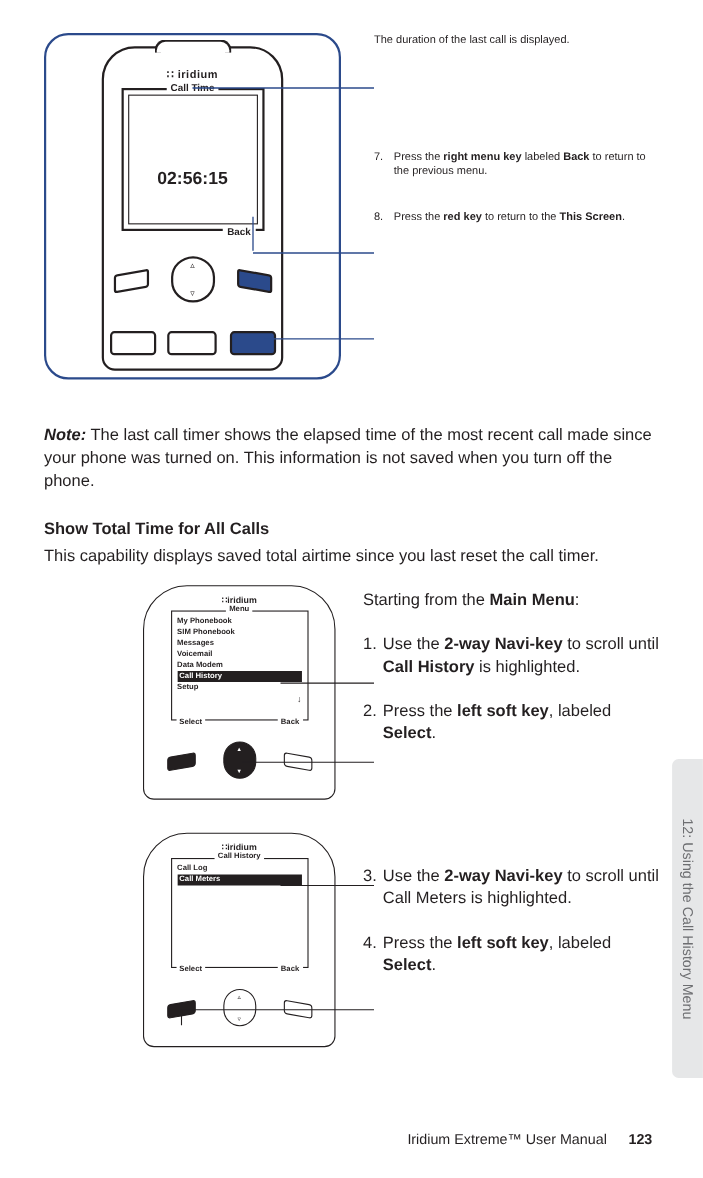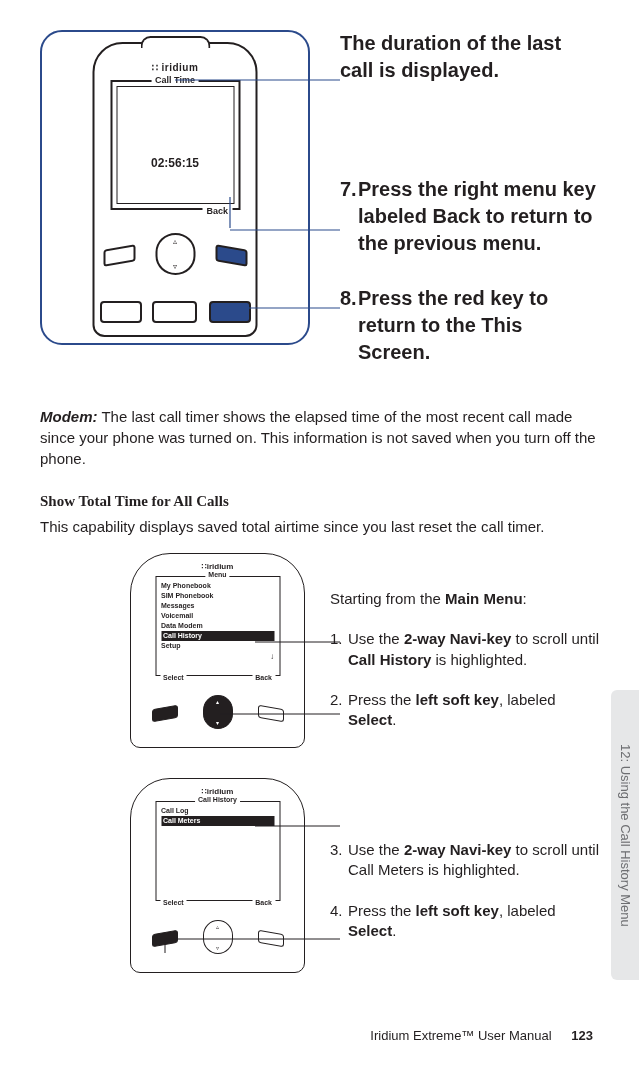--- a/index.html
+++ b/index.html
@@ -13,21 +13,21 @@
   .phone-body { position:absolute; left:50%; top:10px; transform:translateX(-50%); width:185px; height:295px; }
   .phone-shell { position:absolute; left:10px; top:0; width:165px; height:295px; border:2px solid #231f20; border-radius:30px 30px 12px 12px; }
   .ear-notch { position:absolute; left:50%; top:-6px; transform:translateX(-50%); width:70px; height:12px; border:2px solid #231f20; border-radius:10px 10px 0 0; border-bottom:none; background:#fff; }
   .brand { position:absolute; top:20px; left:0; right:0; text-align:center; font-size:10px; font-weight:bold; letter-spacing:0.5px; }
   .brand .dots { display:inline-block; margin-right:3px; }
   .dots::before { content:"∷"; font-weight:bold; }
 
   .screen-l { position:absolute; top:38px; left:50%; transform:translateX(-50%); width:130px; height:130px; border:2px solid #231f20; background:#fff; }
   .screen-title { position:absolute; top:-7px; left:50%; transform:translateX(-50%); background:#fff; font-size:9px; font-weight:bold; padding:0 4px; }
   .screen-inner-l { position:absolute; inset:4px; border:1px solid #231f20; display:flex; align-items:center; justify-content:center; }
-  .screen-val { font-size:12px; font-weight:bold;margin-top:36px; }
+  .screen-val { font-size:16px; font-weight:bold;margin-top:36px; }
   .screen-back { position:absolute; right:6px; bottom:-8px; background:#fff; font-size:9px; font-weight:bold; padding:0 4px; }
 
   .btn-area-l { position:absolute; top:185px; left:50%; transform:translateX(-50%); width:150px; height:55px; }
   .softkey { position:absolute; width:32px; height:17px; border:2px solid #231f20; border-radius:3px; }
   .softkey.left { left:3px; top:20px; transform: skewY(-10deg); }
   .softkey.right { right:3px; top:20px; transform: skewY(10deg); background:#2b4a8b; }
   .navi { position:absolute; left:50%; top:6px; transform:translateX(-50%); width:40px; height:42px; border:2px solid #231f20; border-radius:50%/45%; }
   .tri-up, .tri-down { position:absolute; left:50%; transform:translateX(-50%); font-size:8px; }
   .tri-up { top:2px; } .tri-down { bottom:2px; }
   .red-key-row { position:absolute; bottom:10px; left:50%; transform:translateX(-50%); width:155px; height:30px; }
@@ -49,34 +49,34 @@
   .btn-area-s { position:absolute; bottom:8px; left:50%; transform:translateX(-50%); width:140px; height:50px; }
   .softkey-s { position:absolute; width:26px; height:13px; border:1.5px solid #231f20; border-radius:3px; top:18px; }
   .softkey-s.ls { left:4px; transform:skewY(-10deg); background:#231f20; }
   .softkey-s.rs { right:4px; transform:skewY(10deg); }
   .navi-s { position:absolute; left:50%; top:6px; transform:translateX(-50%); width:30px; height:34px; border:1.5px solid #231f20; border-radius:50%/45%; }
   .navi-s.filled { background:#231f20; color:#fff; }
   .navi-s .tri-up, .navi-s .tri-down { font-size:6px; }
 
   
   .row1 { display:flex; gap:30px; }
-  .right-col { flex:1; font-size:20px; line-height:1.35;font-weight:bold; }
+  .right-col { flex:1; font-size:10px; line-height:1.35; }
   .callout { margin-bottom:28px; }
   .num { display:table-cell; width:18px; vertical-align:top; }
   .txt { display:table-cell; }
   .callout-row { display:table; }
 
   .note { margin-top:40px; font-size:15px; line-height:1.4; }
   .note b { font-style:italic; }
 
-  h3.sub { font-size:15px; font-weight:bold; margin-top:24px; margin-bottom:8px; color:#231f20;font-family:Liberation Serif, serif; }
+  h3.sub { font-size:15px; font-weight:bold; margin-top:24px; margin-bottom:8px; color:#231f20; }
   .desc { font-size:15px; margin-bottom:18px; }
 
   .row-s { display:flex; gap:25px; margin-bottom:30px; align-items:flex-start; }
-  .right-col-s { flex:1; font-size:15px; line-height:1.35; padding-top:4px;margin-top:32px; }
+  .right-col-s { flex:1; font-size:15px; line-height:1.35; padding-top:4px; }
   .right-col-s .callout { margin-bottom:20px; }
 
   
   .side-tab { position:absolute; right:0; top:690px; width:28px; height:290px; background:#e6e7e8; border-radius:6px 0 0 6px; display:flex; align-items:center; justify-content:center; }
   .side-tab span { writing-mode: vertical-rl; font-size:13px; color:#6d6e71; }
 
   
   .footer { position:absolute; bottom:28px; right:46px; font-size:13px; }
   .footer .pn { font-weight:bold; margin-left:16px; }
 </style>
@@ -128,21 +128,21 @@
         <span class="num">7.</span>
         <span class="txt">Press the <b>right menu key</b> labeled <b>Back</b> to return to the previous menu.</span>
       </div>
       <div class="callout callout-row" style="margin-bottom:0;">
         <span class="num">8.</span>
         <span class="txt">Press the <b>red key</b> to return to the <b>This Screen</b>.</span>
       </div>
     </div>
   </div>
 
-  <p class="note"><b><i>Modem:</i></b><span> The last call timer shows the elapsed time of the most recent call made since your phone was turned on. This information is not saved when you turn off the phone.</span></p>
+  <p class="note"><b><i>Note:</i></b><span> The last call timer shows the elapsed time of the most recent call made since your phone was turned on. This information is not saved when you turn off the phone.</span></p>
 
   <h3 class="sub">Show Total Time for All Calls</h3>
   <p class="desc">This capability displays saved total airtime since you last reset the call timer.</p>
 
   <div class="row-s" style="position:relative;">
     <div class="phone-small">
       <div class="brand-s"><span class="dots"></span><span>iridium</span></div>
       <div class="screen-s">
         <div class="screen-title-s">Menu</div>
         <ul class="menu-list">

